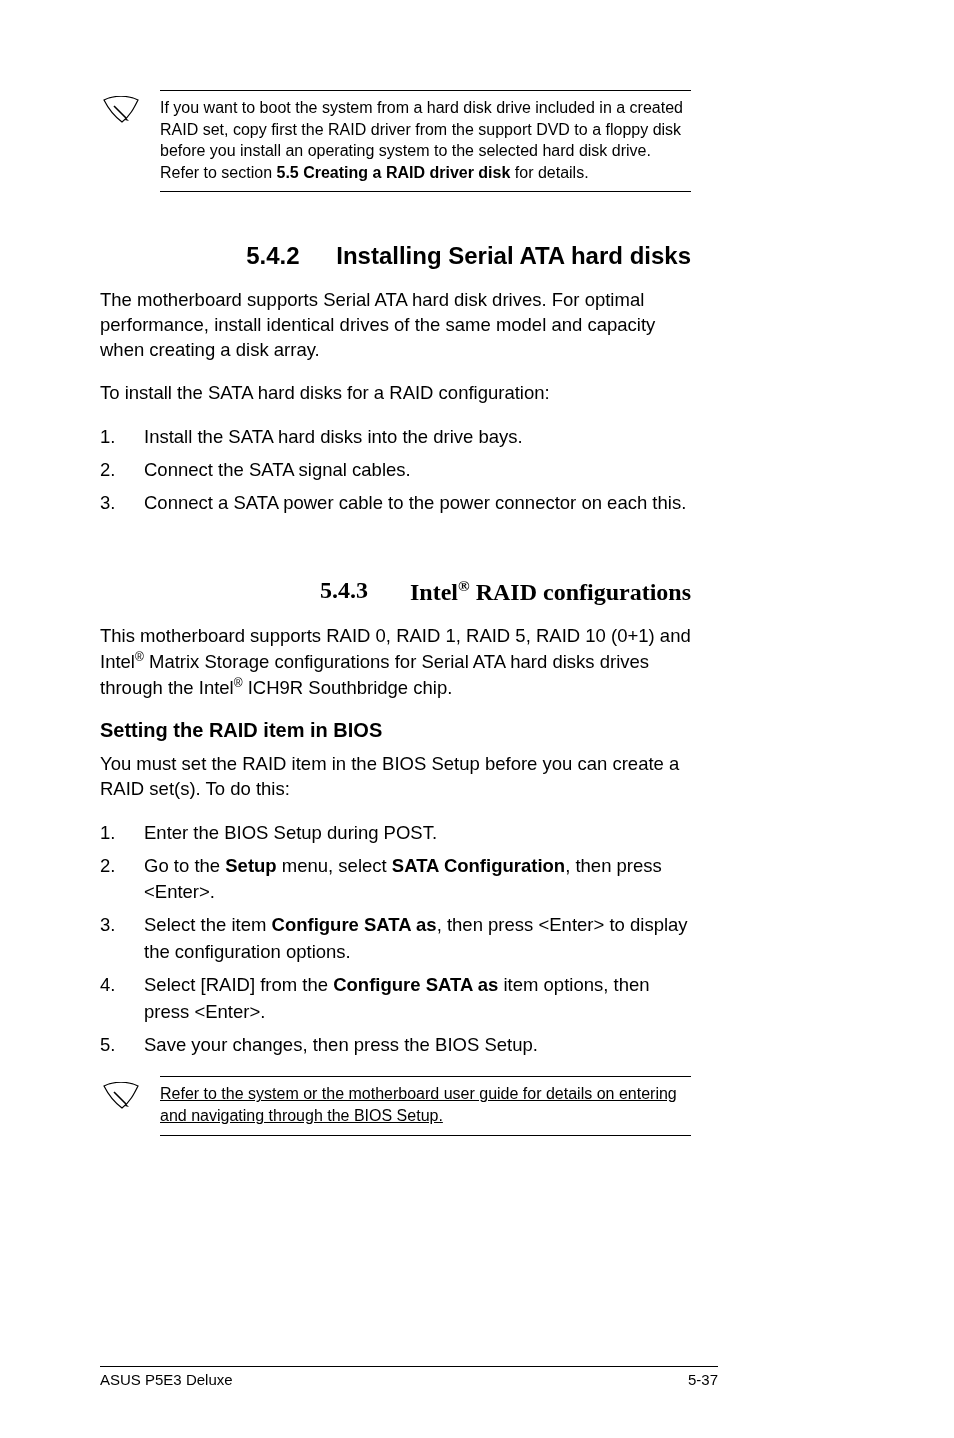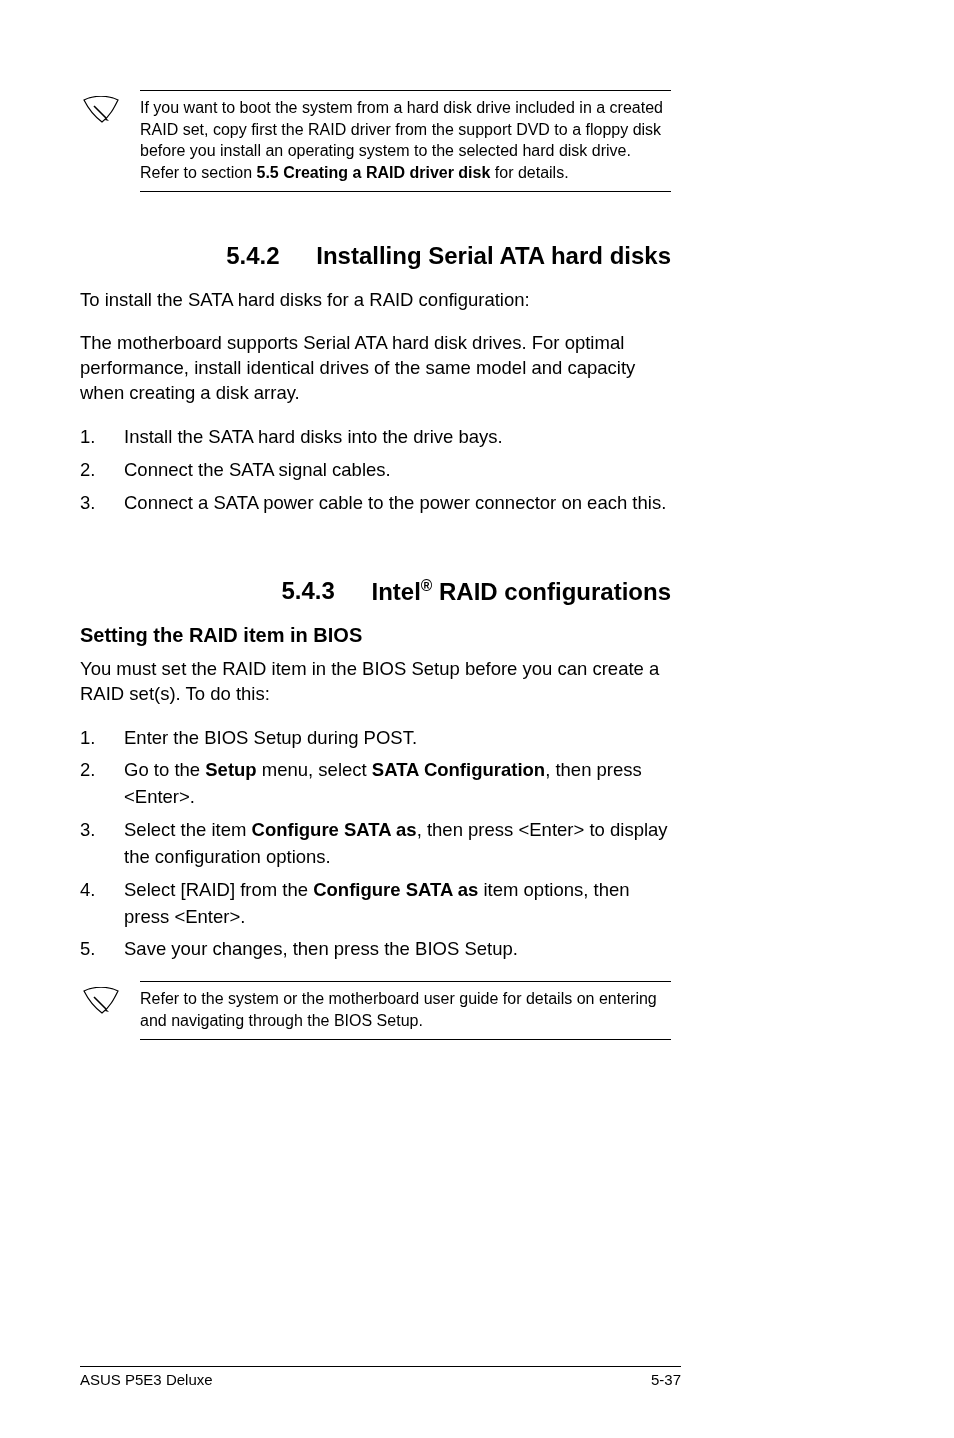--- a/index.html
+++ b/index.html
@@ -9,20 +9,21 @@
     background: #ffffff;
     font-family: Arial, Helvetica, sans-serif;
     color: #000000;
   }
   .page {
     box-sizing: border-box;
     width: 770px;
     min-height: 1438px;
     padding: 90px 99px 50px 80px;
     position: relative;
+    margin-left: 20px;
   }
   .note-row {
     display: flex;
     align-items: flex-start;
     margin-bottom: 8px;
   }
   .note-icon-col {
     width: 60px;
     flex-shrink: 0;
     padding-top: 6px;
@@ -80,21 +81,21 @@
     margin: 8px 0 10px 0;
   }
   sup {
     font-size: 0.65em;
     vertical-align: super;
   }
   .footer {
     position: absolute;
     bottom: 50px;
     left: 80px;
-    right: 89px;
+    right: 72px;
   }
   .footer-rule {
     border-top: 1px solid #000;
     height: 4px;
   }
   .footer-row {
     display: flex;
     justify-content: space-between;
     font-size: 15px;
   }
@@ -124,45 +125,48 @@
       </div>
       <div class="note-rule-bottom"></div>
     </div>
   </div>
 
   <h2 class="section-heading">
     <span class="section-num">5.4.2</span>
     <span>Installing Serial ATA hard disks</span>
   </h2>
 
+  <p class="body-text">The motherboard supports Serial ATA hard disk drives. For optimal performance, install identical drives of the same model and capacity when creating a disk array.</p>
   <p class="body-text">To install the SATA hard disks for a RAID configuration:</p>
-  <p class="body-text">The motherboard supports Serial ATA hard disk drives. For optimal performance, install identical drives of the same model and capacity when creating a disk array.</p>
 
   <ol class="numbered">
     <li>
       <span class="li-num">1.</span>
       <span>Install the SATA hard disks into the drive bays.</span>
     </li>
     <li>
       <span class="li-num">2.</span>
       <span>Connect the SATA signal cables.</span>
     </li>
     <li>
       <span class="li-num">3.</span>
       <span>Connect a SATA power cable to the power connector on each this.</span>
     </li>
   </ol>
 
-  <h2 class="section-heading" style="margin-top:60px;">
+  <h2 class="section-heading" style="margin-top:60px;font-family:Liberation Serif, serif;">
     <span class="section-num">5.4.3</span>
     <span>
       <span>Intel</span><sup>®</sup><span> RAID configurations</span>
     </span>
   </h2>
 
+  <p class="body-text">
+    <span>This motherboard supports RAID 0, RAID 1, RAID 5, RAID 10 (0+1) and Intel</span><sup>®</sup><span> Matrix Storage configurations for Serial ATA hard disks drives through the Intel</span><sup>®</sup><span> ICH9R Southbridge chip.</span>
+  </p>
 
   <h3 class="sub-heading">Setting the RAID item in BIOS</h3>
 
   <p class="body-text">You must set the RAID item in the BIOS Setup before you can create a RAID set(s). To do this:</p>
 
   <ol class="numbered">
     <li>
       <span class="li-num">1.</span>
       <span>Enter the BIOS Setup during POST.</span>
     </li>
@@ -183,21 +187,21 @@
       <span>
         <span>Select [RAID] from the </span><span class="bold">Configure SATA as</span><span> item options, then press &lt;Enter&gt;.</span>
       </span>
     </li>
     <li>
       <span class="li-num">5.</span>
       <span>Save your changes, then press the BIOS Setup.</span>
     </li>
   </ol>
 
-  <div class="note-row" style="margin-top:18px;">
+  <div class="note-row" style="margin-top:18px;text-decoration:underline;">
     <div class="note-icon-col">
       <svg class="note-svg" viewBox="0 0 42 30">
         <path d="M4 4 C 14 -1 28 -1 38 4 C 34 12 30 20 22 26 C 14 20 8 12 4 4 Z" fill="none" stroke="#000" stroke-width="1.2"></path>
         <line x1="14" y1="10" x2="26" y2="22" stroke="#000" stroke-width="1.6"></line>
         <polygon points="26,22 29,25 25,24" fill="#000"></polygon>
       </svg>
     </div>
     <div class="note-body-col">
       <div class="note-rule-top"></div>
       <div class="note-text">Refer to the system or the motherboard user guide for details on entering and navigating through the BIOS Setup.</div>

